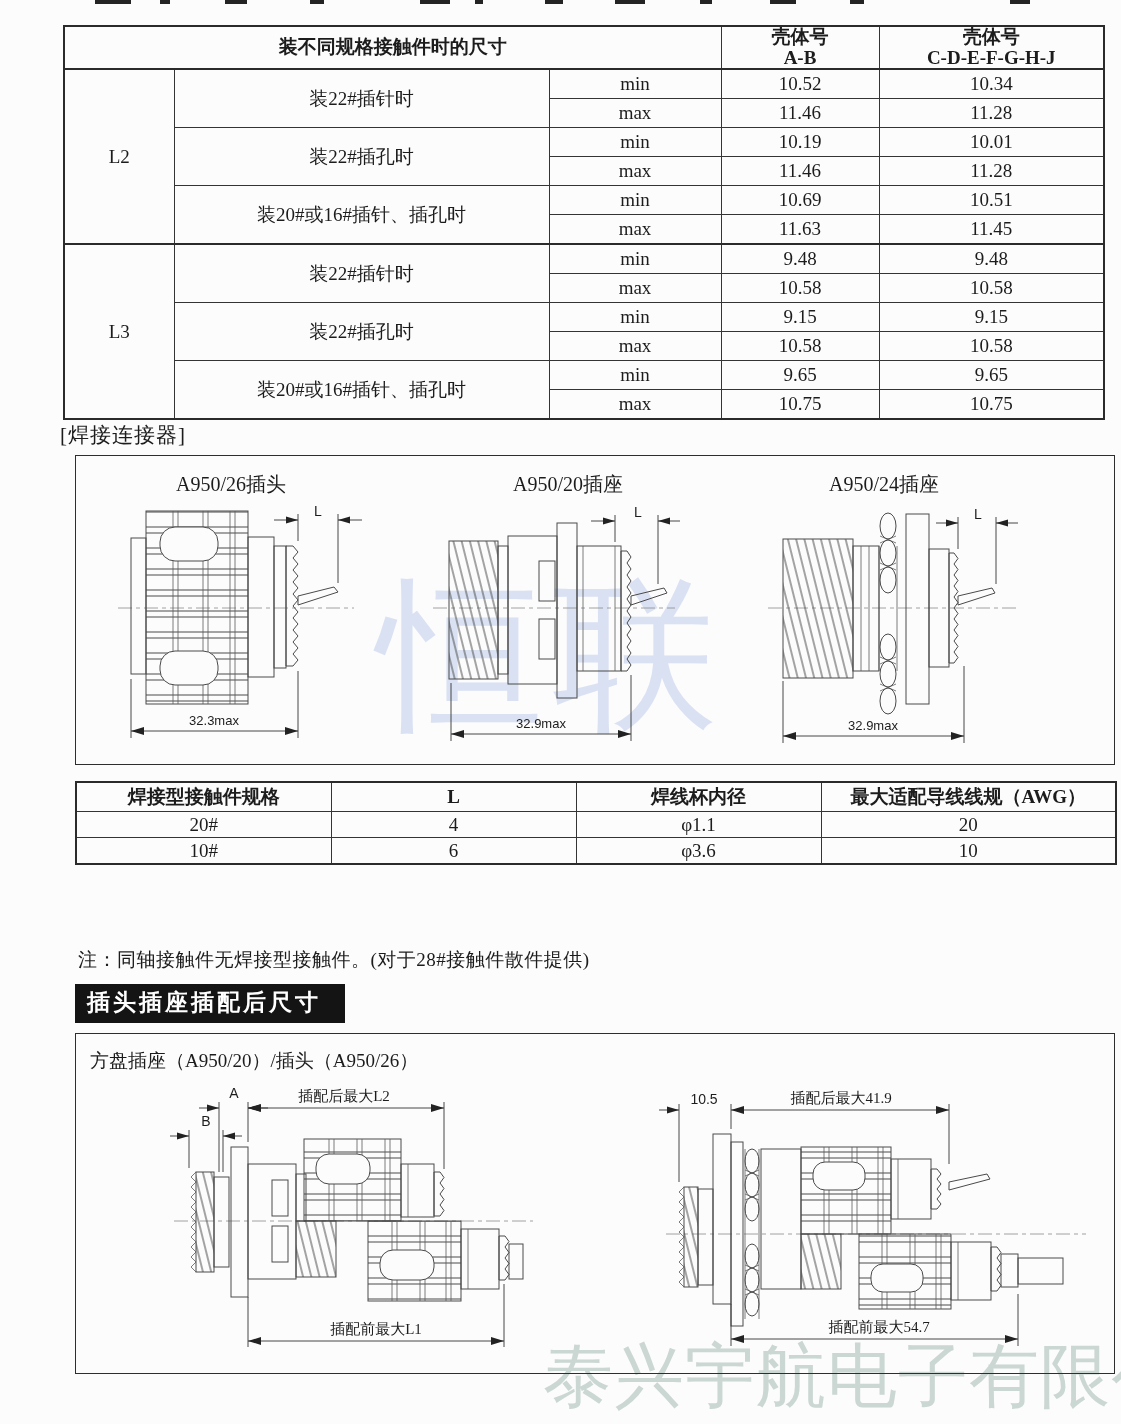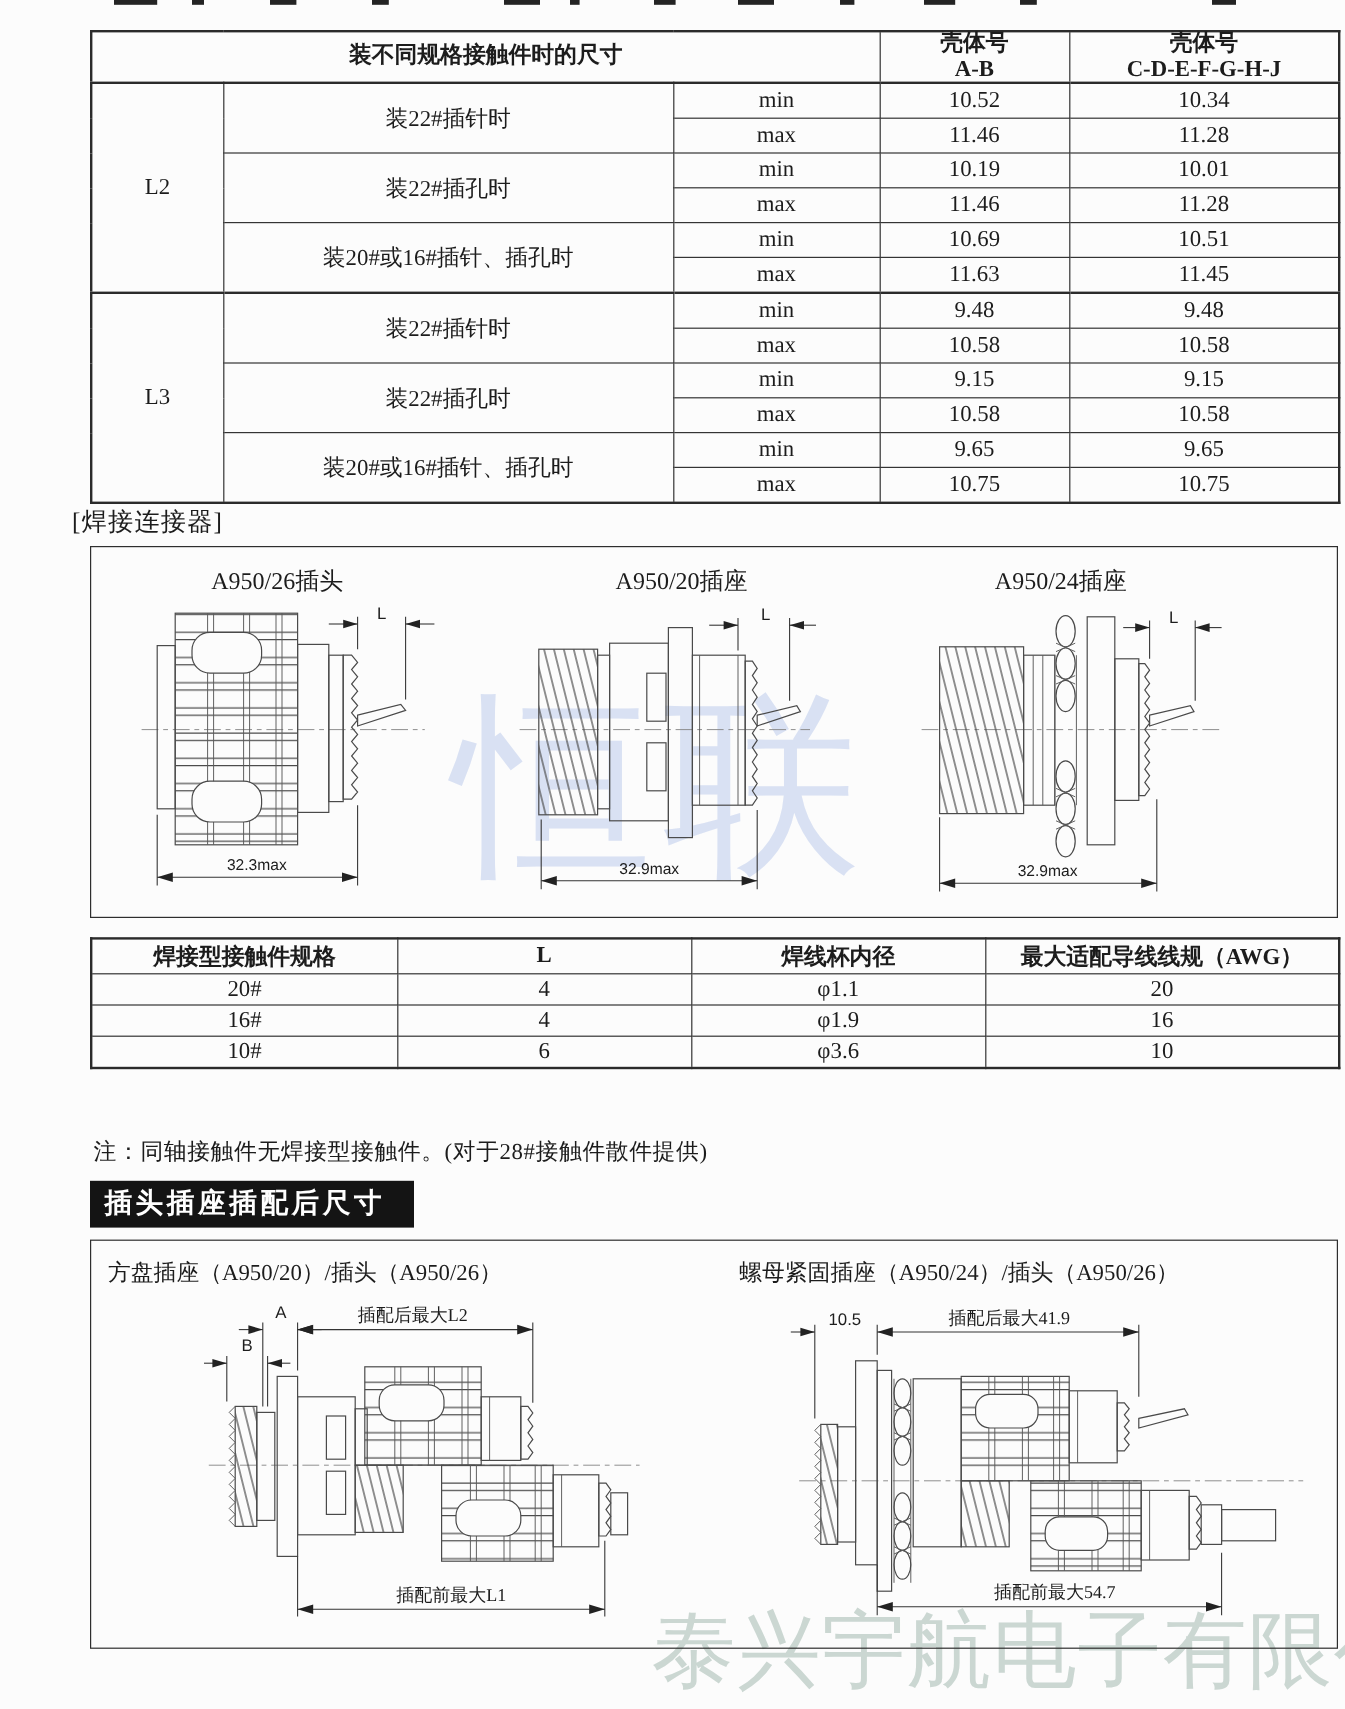--- a/index.html
+++ b/index.html
@@ -9,21 +9,21 @@
     font-family:"Liberation Serif","DejaVu Serif",serif;
   }
   
   .wm{position:absolute;z-index:0;white-space:nowrap;line-height:1;user-select:none;}
   .wm-center{left:378px;top:574px;font-size:165px;letter-spacing:10px;color:#d9e1f3;}
   .wm-bottom{left:543px;top:1342px;font-size:70px;letter-spacing:1px;color:#cbd7d2;}
   
   .frag{position:absolute;top:0;height:4px;background:#242424;z-index:2;}
   
   table{border-collapse:collapse;table-layout:fixed;position:absolute;z-index:2;background:transparent;}
-  .t1{left:75px;top:25px;width:1040px;border:2.4px solid #2b2b2b;padding-left:28px;}
+  .t1{left:63px;top:25px;width:1040px;border:2.4px solid #2b2b2b;padding-left:28px;}
   .t1 td{border:1.3px solid #343434;text-align:center;vertical-align:middle;padding:0;font-size:19px;}
   .t1 tr.hdr td{height:39px;font-weight:bold;line-height:1.08;border-bottom:2.2px solid #2b2b2b;}
   .t1 tr.data td{height:28px;}
   .t1 tr.sep td{border-top:2.4px solid #2b2b2b;}
   .t2{left:75px;top:781px;width:1040px;border:2.2px solid #2b2b2b;}
   .t2 td{border:1.3px solid #343434;text-align:center;vertical-align:middle;padding:0;font-size:19px;margin-left:28px;}
   .t2 tr.hdr td{height:28px;font-weight:bold;}
   .t2 tr.data td{height:25px;}
   
   .sec-label{position:absolute;left:60px;top:421px;font-size:21px;z-index:2;letter-spacing:1px;}
@@ -318,41 +318,34 @@
     <td>焊线杯内径</td>
     <td>最大适配导线线规（AWG）</td>
   </tr>
   <tr class="data">
     <td>20#</td>
         <td>4</td>
         <td>φ1.1</td>
         <td>20</td>
   </tr>
   <tr class="data">
-    <td>16#</td>
-        <td>4</td>
-        <td>φ1.9</td>
-        <td>16</td>
-  </tr>
-  <tr class="data">
     <td>10#</td>
         <td>6</td>
         <td>φ3.6</td>
         <td>10</td>
   </tr>
 </tbody>
   </table>
 
 <div class="note">注：同轴接触件无焊接型接触件。(对于28#接触件散件提供)</div>
 
 <div class="banner">插头插座插配后尺寸</div>
 
 <div class="figbox box2">
   <div class="figtitle" style="left:14px;top:14px;font-size:19px">方盘插座（A950/20）/插头（A950/26）</div>
-  <div class="figtitle" style="left:540px;top:14px;font-size:19px">螺母紧固插座（A950/24）/插头（A950/26）</div>
 
   <svg style="left:10px;top:50px" width="450" height="280" viewBox="0 0 450 280">
     <g>
         <line class="cl" x1="88" y1="137" x2="447" y2="137"></line>
       </g>
     <g>
       <rect x="110" y="88" width="18" height="100" fill="url(#hatch)" stroke="#4a4a4a"></rect>
       <path class="thin" d="M110,88 l-5,5 l5,5 l-5,5 l5,5 l-5,5 l5,5 l-5,5 l5,5 l-5,5 l5,5 l-5,5 l5,5 l-5,5 l5,5 l-5,5 l5,5 l-5,5 l5,5 l-5,5 l5,5"></path>
       <rect class="ol" x="128" y="93" width="15" height="90"></rect>
       <rect class="ol" x="145" y="63" width="17" height="150"></rect>

